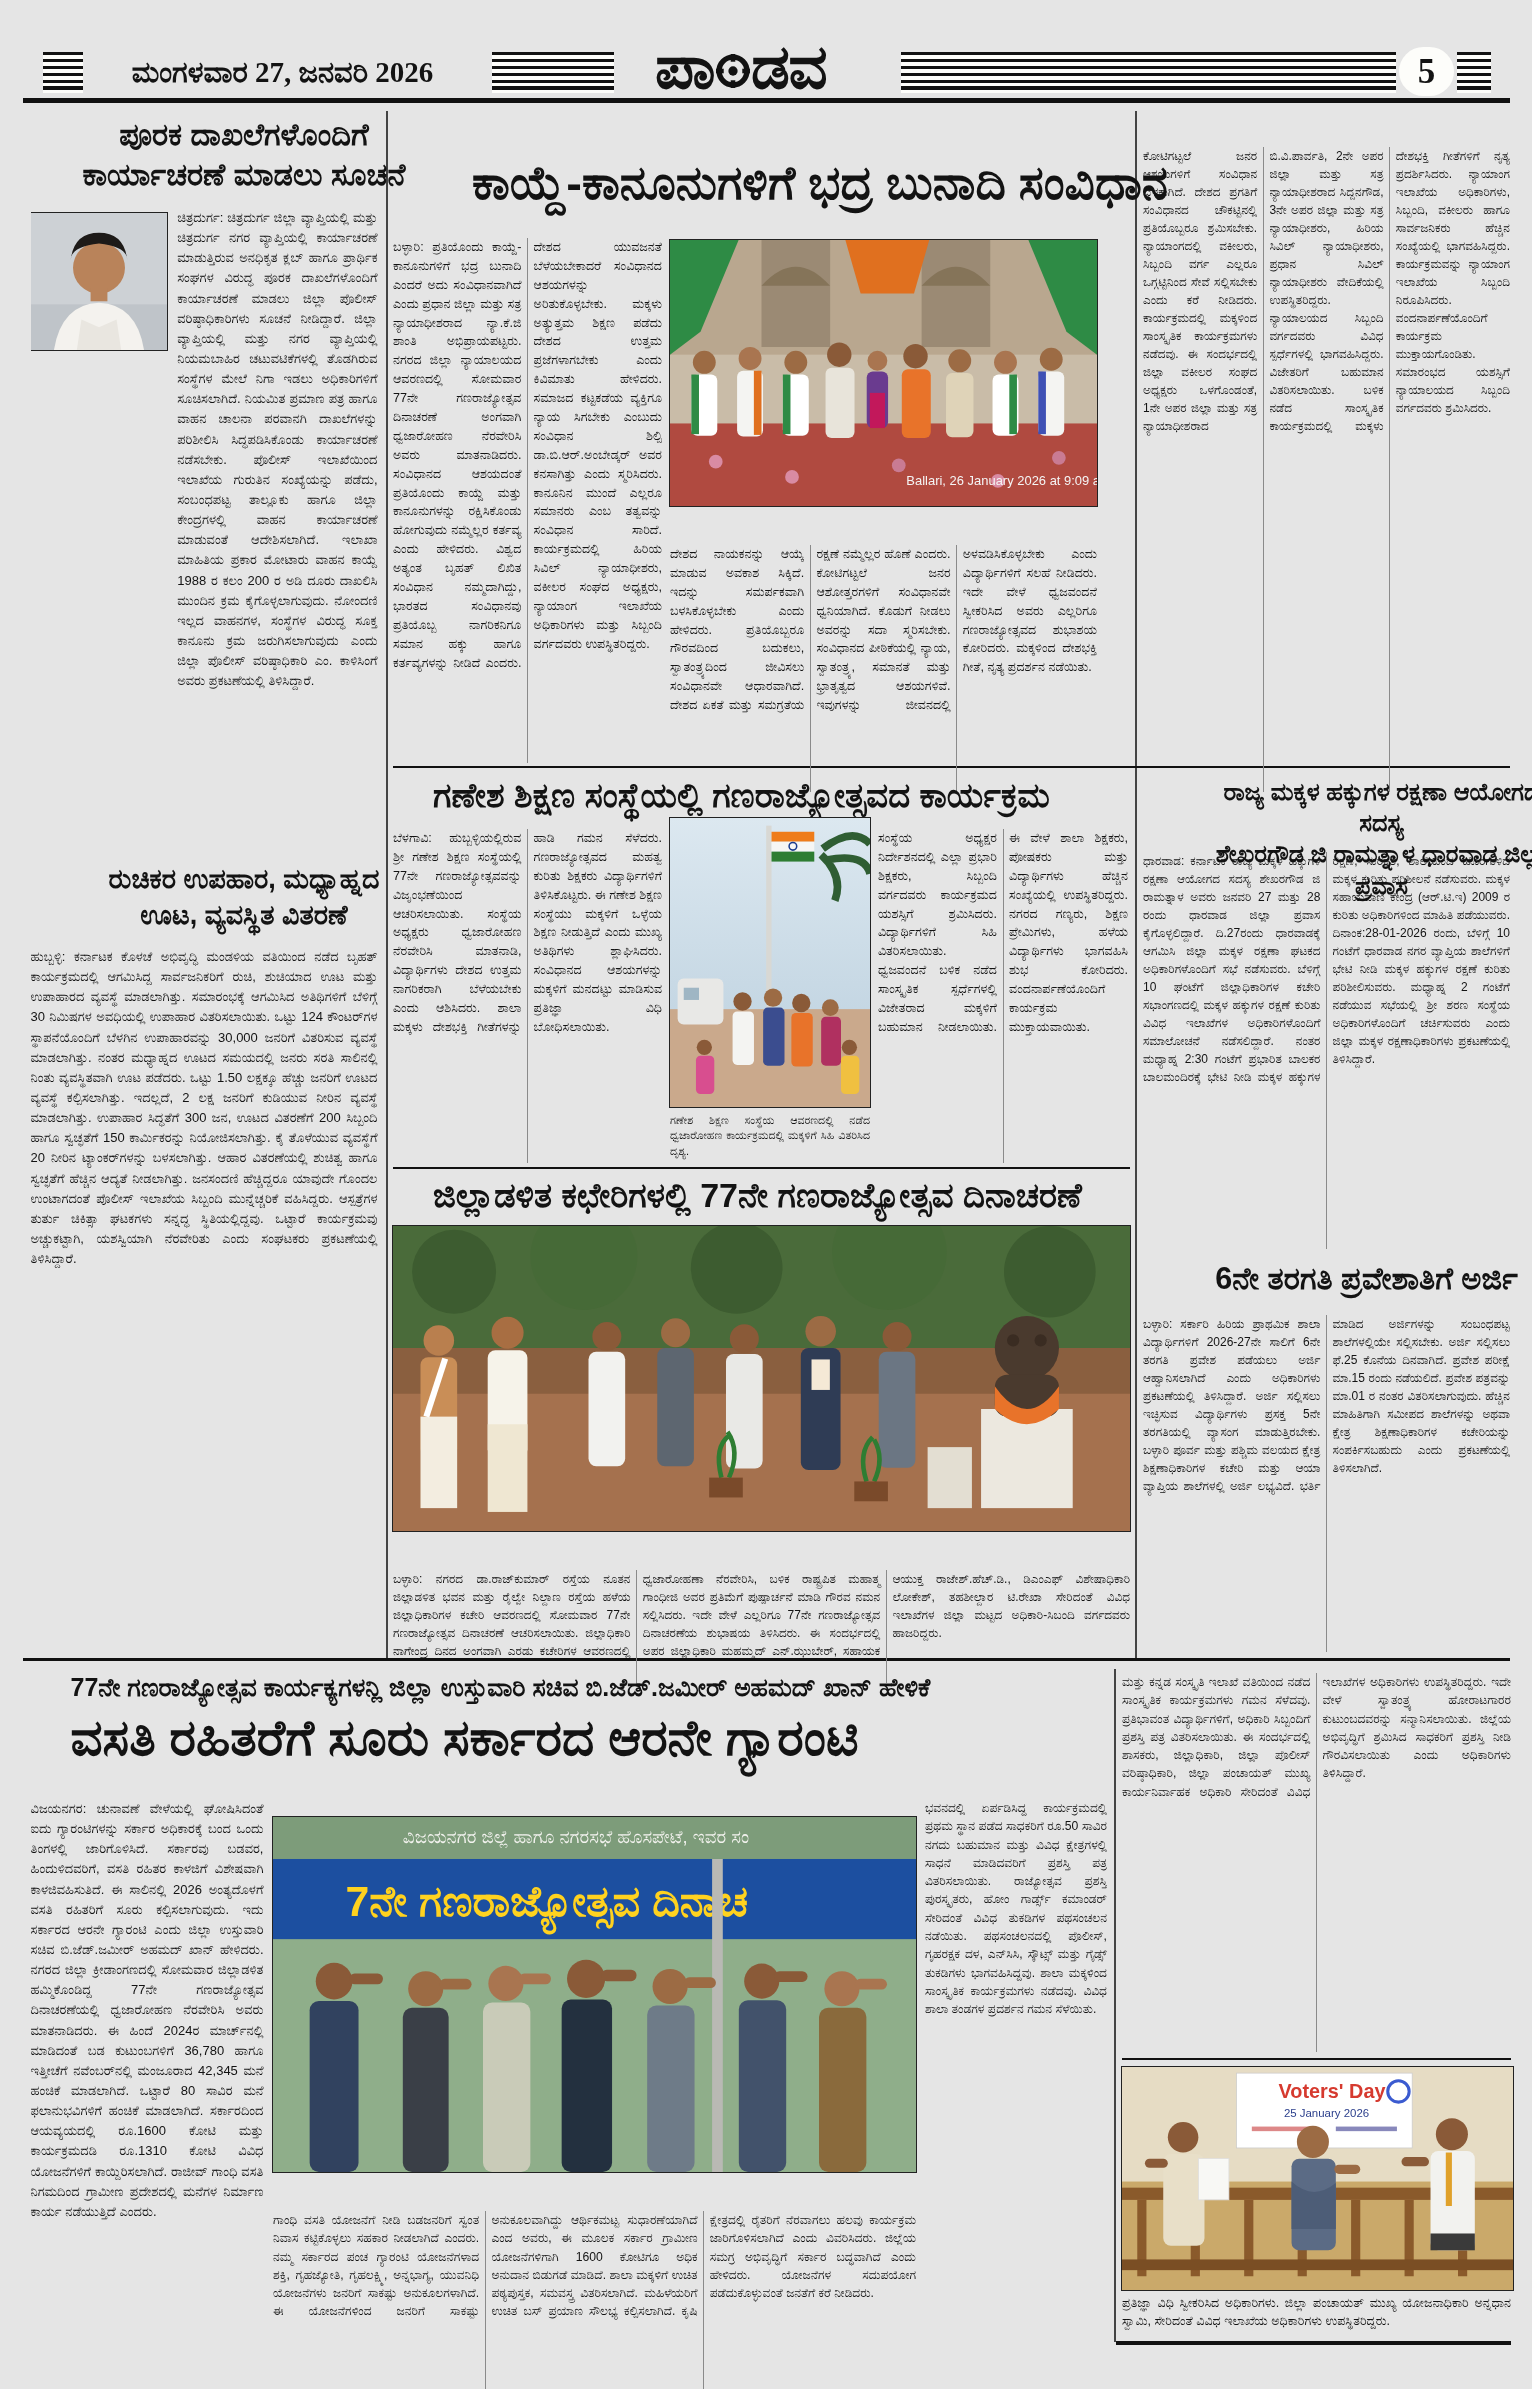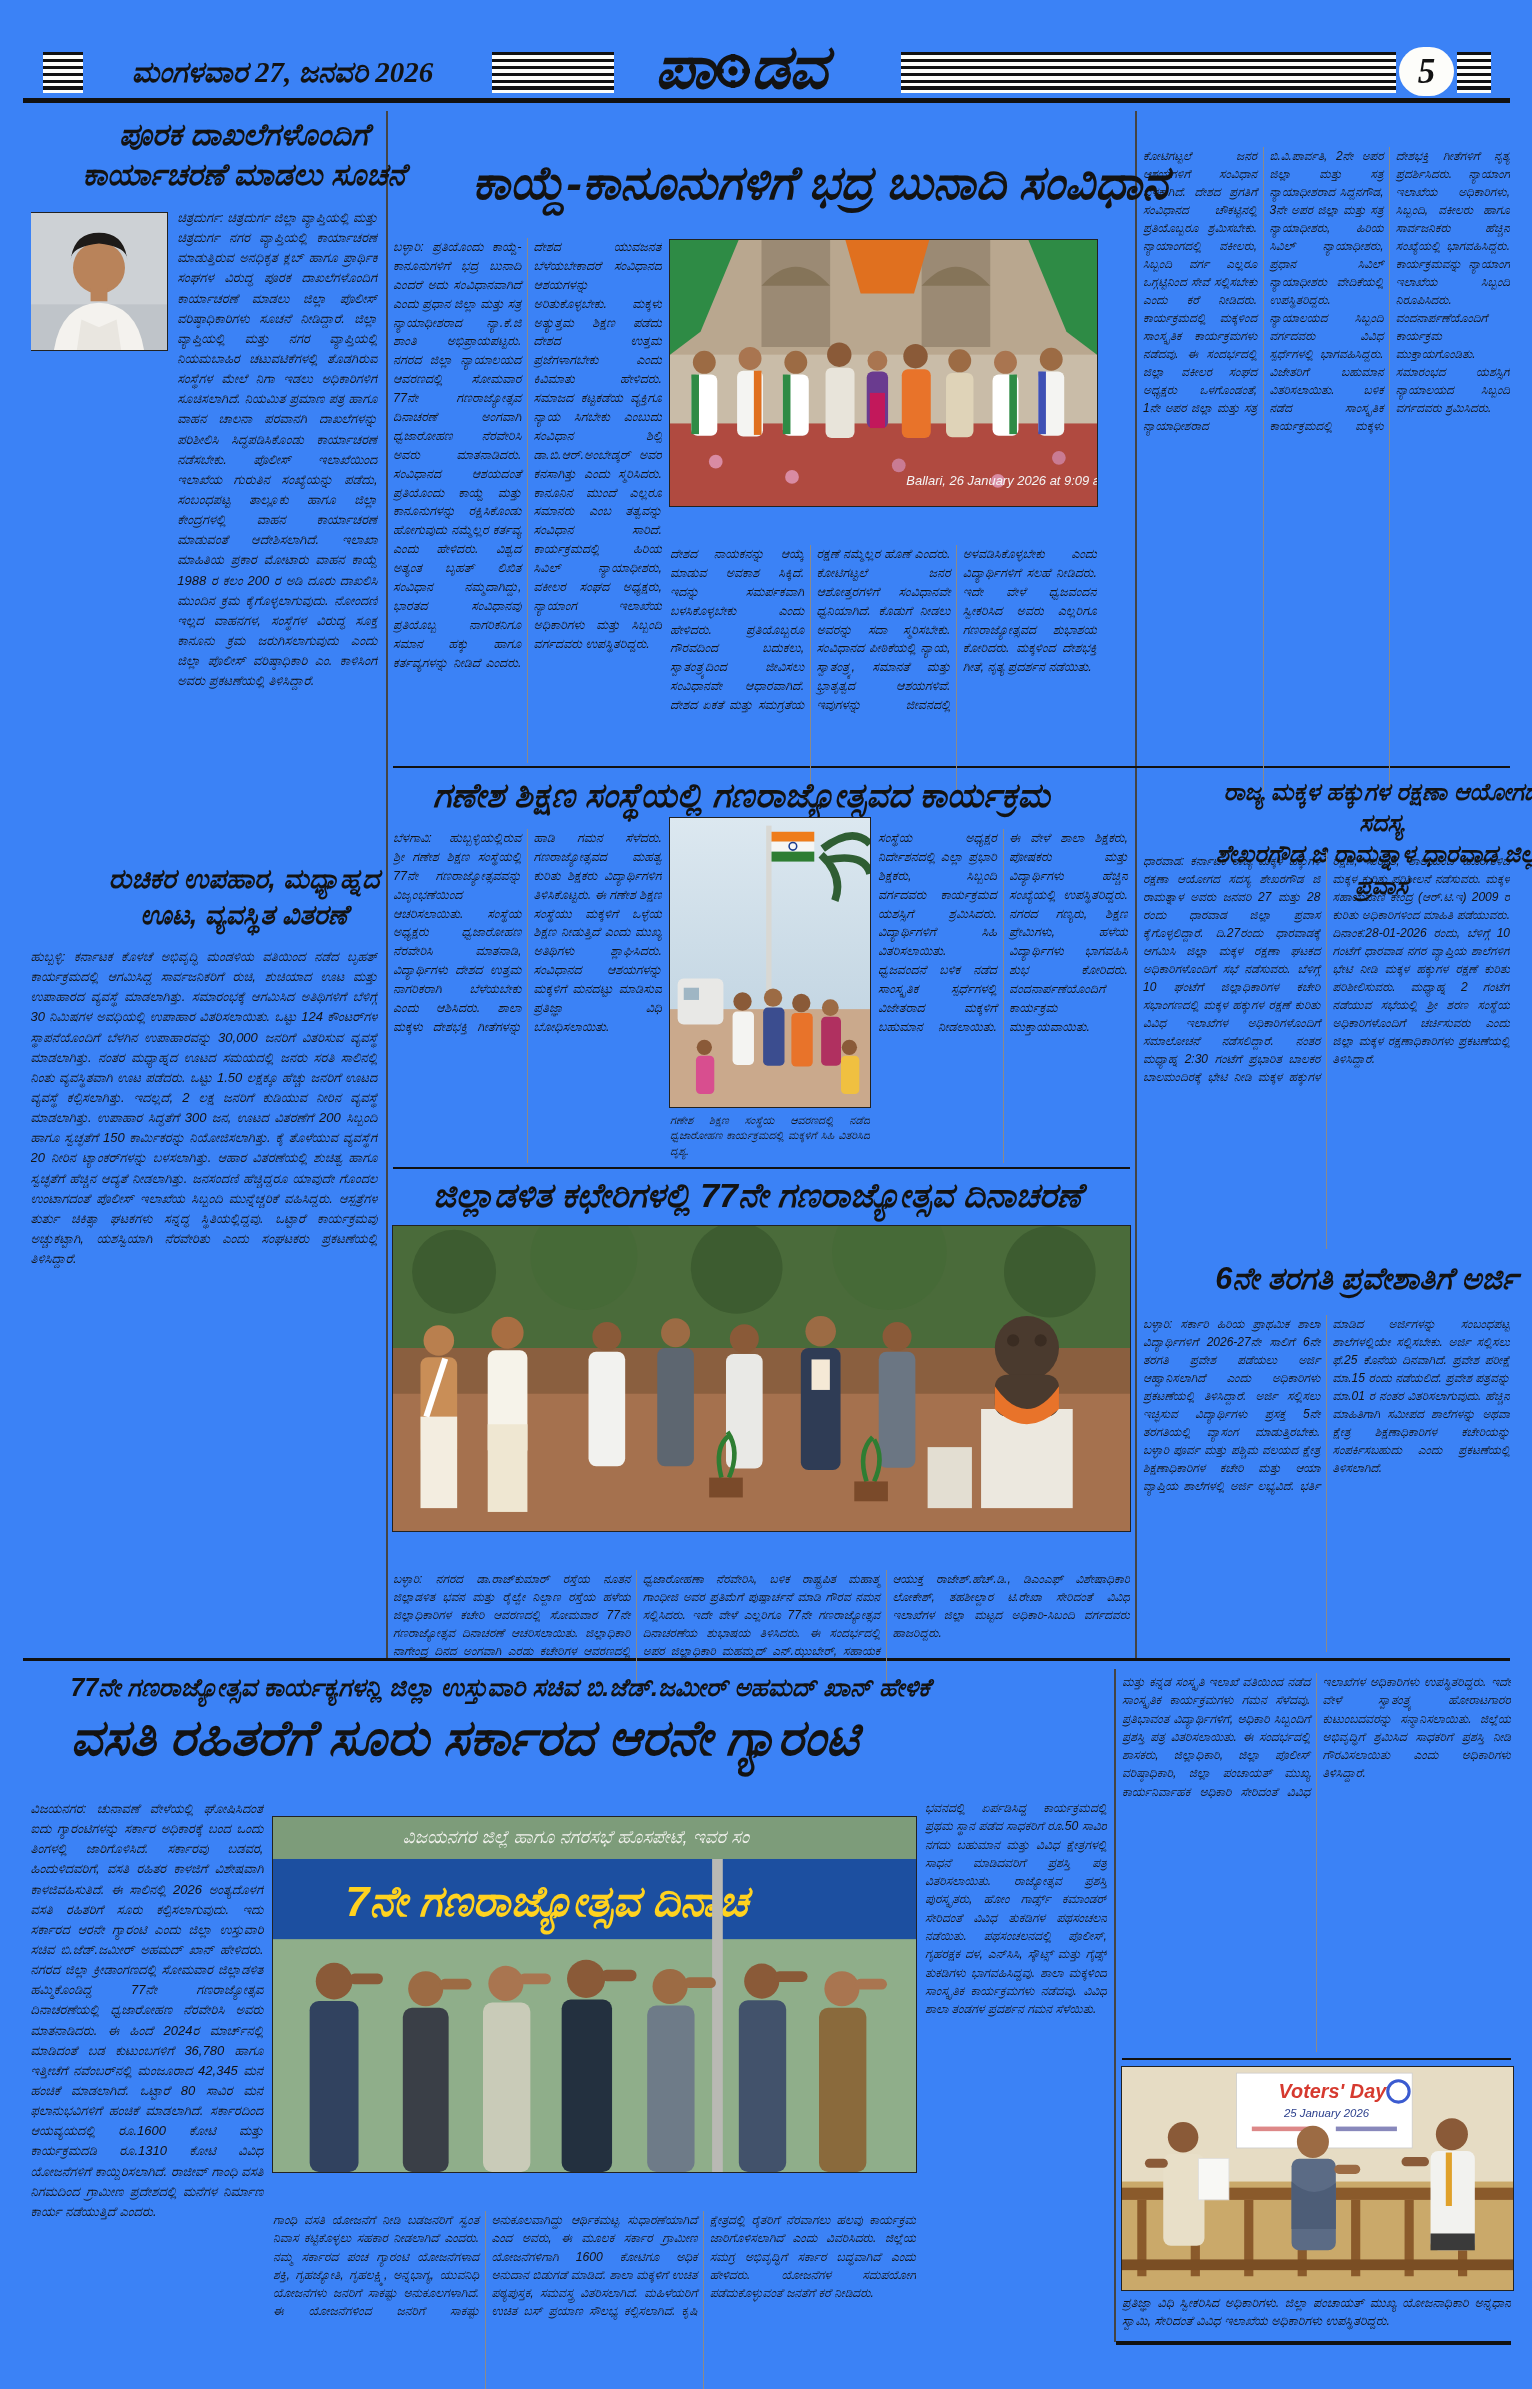--- a/index.html
+++ b/index.html
@@ -1,20 +1,19 @@
 <!DOCTYPE html>
 <html style="font-size:12.2px"><head>
 <meta charset="utf-8">
 <style>
   html,body{margin:0;padding:0;background:#888;}
   .page{
     position:relative; width:1533px; height:2389px; margin:0 auto;
-    background:#3b82f6; color:#131313; overflow:hidden;
+    background:#e5e5e5; color:#131313; overflow:hidden;
     font-family:"Liberation Sans", sans-serif;
-    font-style:italic;
   }
   .abs{position:absolute;}
   .stripes{background:repeating-linear-gradient(#111 0 3.1px, #fdfdfa 3.1px 6.9px);}
   .rule-h{position:absolute;background:#111;}
   .rule-v{position:absolute;background:#444;width:1.5px;}
   .date-pill{
     display:flex;align-items:center;justify-content:center;
     border-radius:23px;font-weight:bold;font-size:29px;
     font-family:"Liberation Serif", serif;
   }

